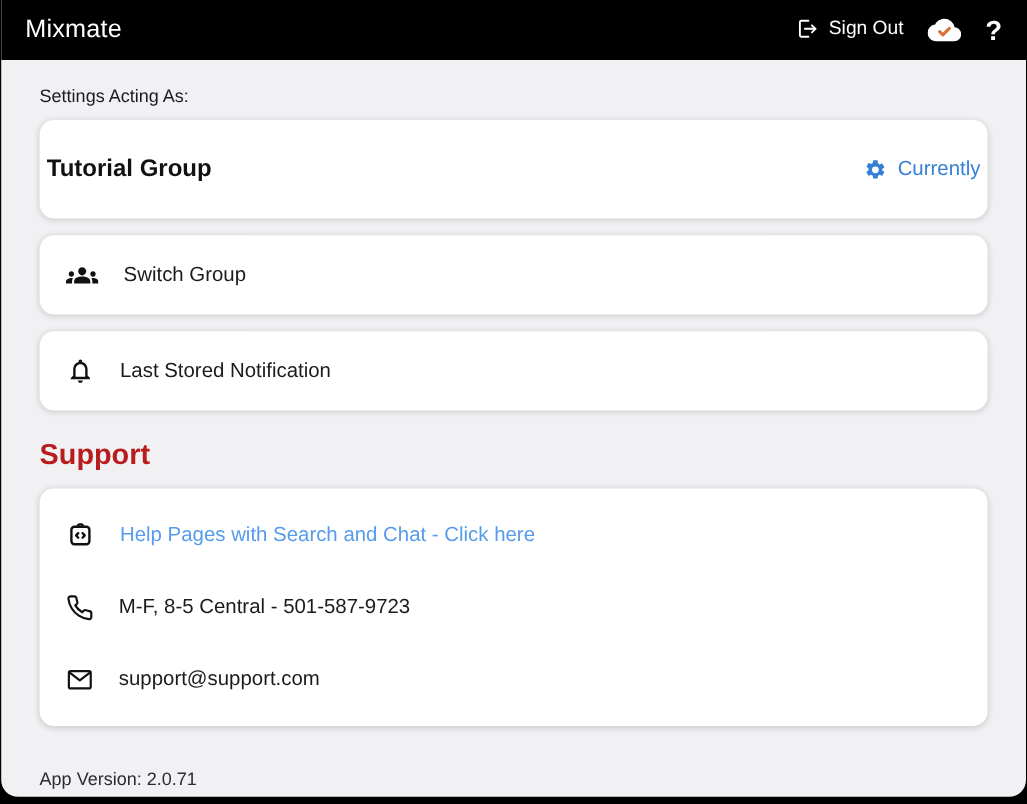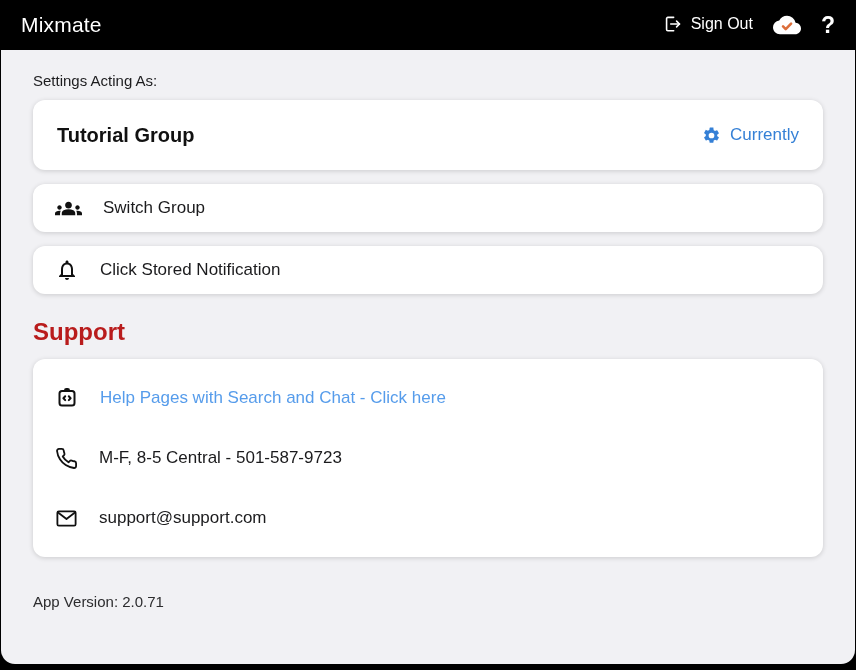--- a/index.html
+++ b/index.html
@@ -61,42 +61,42 @@
     font-size: 15px;
     color: #1c1c1e;
     margin-bottom: 11px;
   }
   .card {
     background: #fff;
     border-radius: 12px;
     box-shadow: 0 1px 5px rgba(0,0,0,.16);
   }
   .acting-card {
-    height: 70px;
-    display: flex;
-    align-items: center;
-    padding: 0 24px;
+    height: 82px;
+    display: flex;
+    align-items: center;
+    padding: 0 6px;
     text-align: right;
   }
   .group-name {
     font-size: 20px;
     font-weight: 700;
     color: #111;
   }
   .settings-btn {
     margin-left: auto;
     display: flex;
     align-items: center;
     gap: 9px;
     color: #3580D6;
     font-size: 17px;
     cursor: pointer;
   }
   .menu-card {
-    height: 48px;
+    height: 66px;
     margin-top: 14px;
     display: flex;
     align-items: center;
     padding: 0 22px;
     gap: 21px;
     cursor: pointer;
   }
   .menu-label { font-size: 17px; color: #1b1b1d; }
   .menu-icon { color: #111; }
 
@@ -175,21 +175,21 @@
       </span>
       <span class="menu-label">Switch Group</span>
     </div>
 
     <div class="card menu-card">
       <span class="icon menu-icon">
         <svg width="24" height="24" viewBox="0 0 24 24" fill="currentColor">
           <path d="M12 22c1.1 0 2-.9 2-2h-4c0 1.1.9 2 2 2zm6-6v-5c0-3.07-1.63-5.64-4.5-6.32V4c0-.83-.67-1.5-1.5-1.5s-1.5.67-1.5 1.5v.68C7.64 5.36 6 7.92 6 11v5l-2 2v1h16v-1l-2-2zm-2 1H8v-6c0-2.48 1.51-4.5 4-4.5s4 2.02 4 4.5v6z"></path>
         </svg>
       </span>
-      <span class="menu-label">Click Stored Notification</span>
+      <span class="menu-label">Last Stored Notification</span>
     </div>
 
     <div class="support-heading">Support</div>
 
     <div class="card support-card">
       <div class="support-row">
         <span class="icon support-icon">
           <svg width="24" height="24" viewBox="0 0 24 24" fill="none" stroke="currentColor" stroke-width="2" stroke-linecap="round" stroke-linejoin="round">
             <rect x="4.5" y="5" width="15" height="14.5" rx="2.5"></rect>
             <path d="M10 5 V4.3 a1.3 1.3 0 0 1 1.3 -1.3 h1.4 a1.3 1.3 0 0 1 1.3 1.3 V5"></path>

